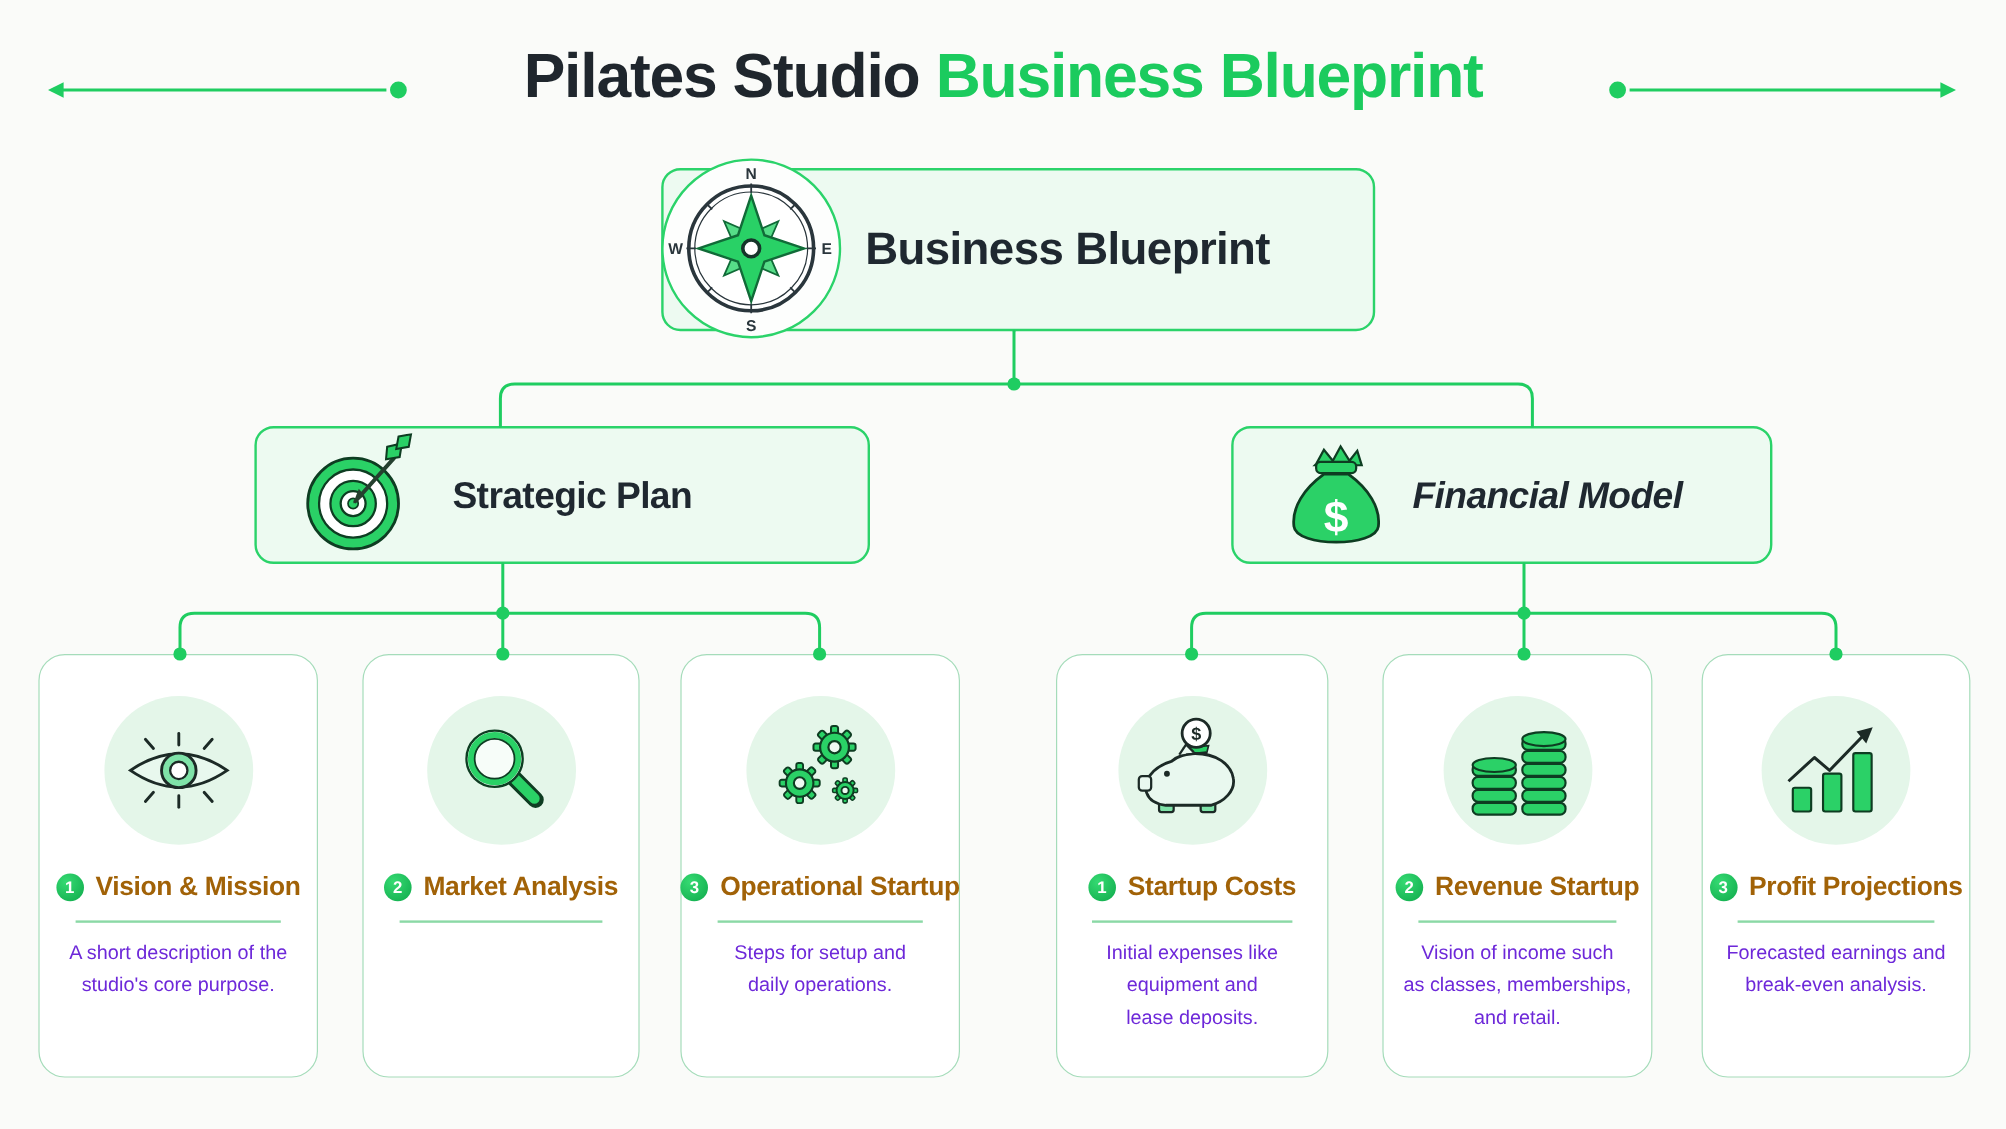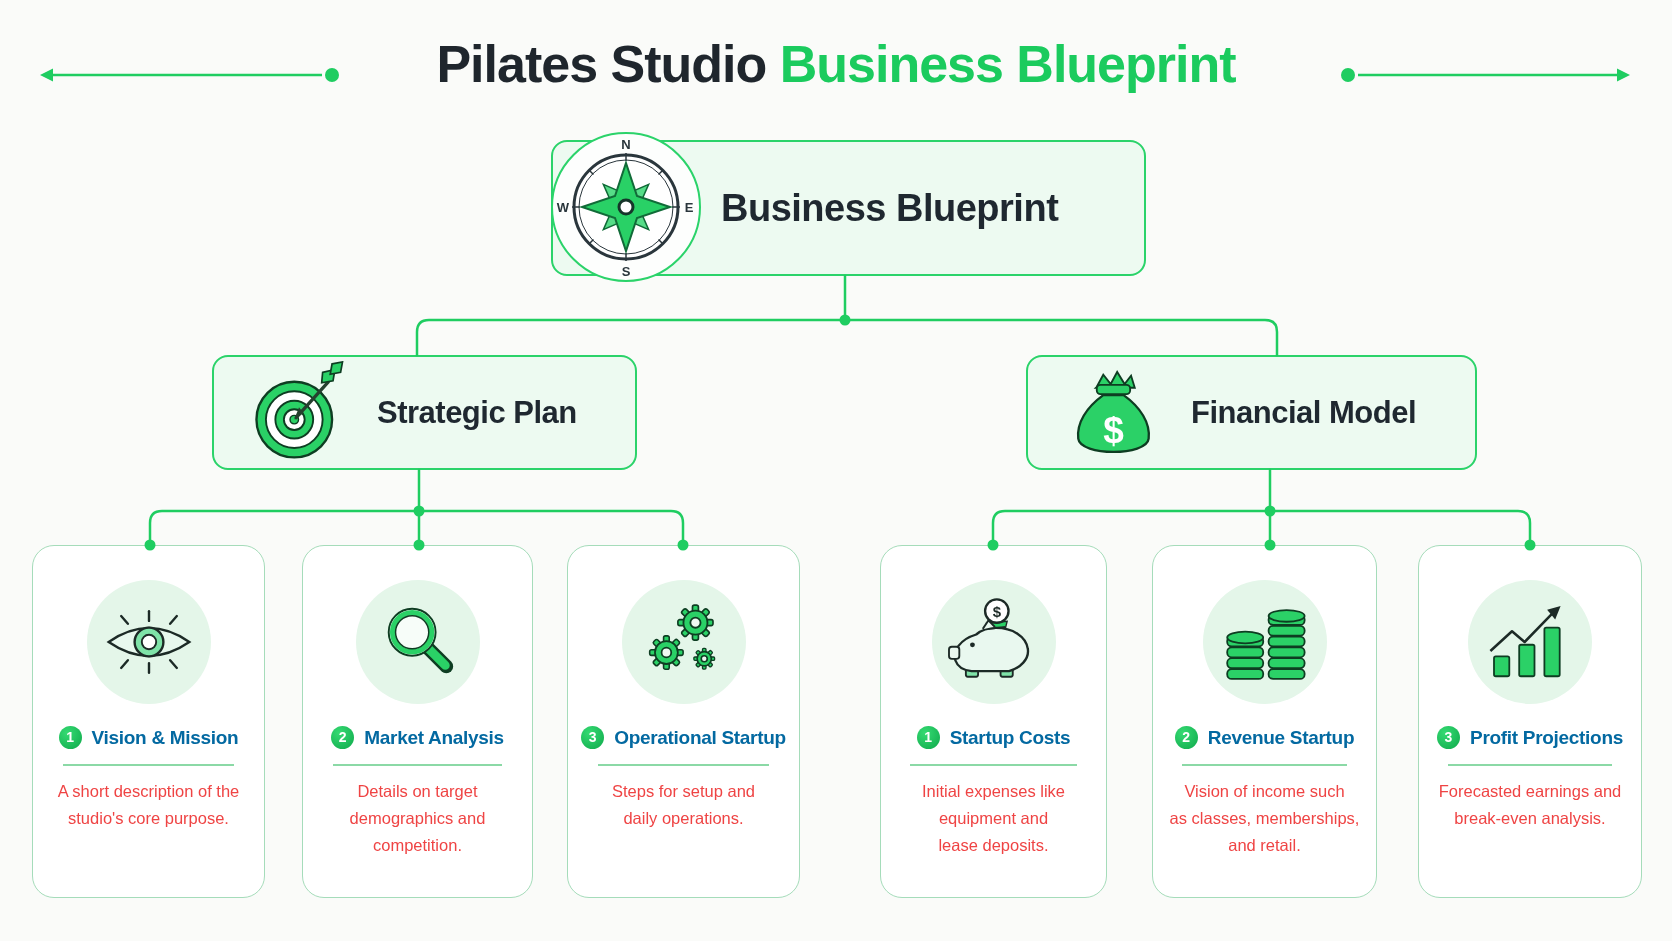--- a/index.html
+++ b/index.html
@@ -22,28 +22,28 @@
     box-sizing:border-box;z-index:2;
   }
   #top-node{left:551px;top:140px;width:595px;height:136px;}
   #top-node .node-label{
     position:absolute;left:168px;top:0;height:100%;display:flex;align-items:center;
     font-size:38px;font-weight:bold;letter-spacing:-0.5px;color:#1f2830;
   }
   .compass-wrap{position:absolute;left:-6px;top:-14px;width:158px;height:158px;}
 
   .branch-box{top:355px;height:115px;display:flex;align-items:center;}
-  #branch-strategic{left:212px;width:425px;}
+  #branch-strategic{left:212px;width:513px;}
   #branch-financial{left:1026px;width:451px;}
   .branch-icon{flex:0 0 auto;}
   .branch-label{font-size:31px;font-weight:bold;letter-spacing:-0.5px;color:#1f2830;white-space:nowrap;}
   #branch-strategic .branch-icon{margin-left:33px;}
   #branch-strategic .branch-label{margin-left:26px;}
   #branch-financial .branch-icon{margin-left:41px;margin-top:6px;}
-  #branch-financial .branch-label{margin-left:34px;}
+  #branch-financial .branch-label{margin-left:20px;font-style:italic;}
 
   
   .card{
     position:absolute;top:545px;height:353px;background:#ffffff;
     border:1.5px solid #a5dcba;border-radius:22px;box-sizing:border-box;
     display:flex;flex-direction:column;align-items:center;z-index:2;
   }
   #card-0{left:32px;width:233px;}
   #card-1{left:302px;width:231px;}
   #card-2{left:567px;width:233px;}
@@ -54,24 +54,24 @@
   .icon-circle{
     margin-top:34px;width:124px;height:124px;border-radius:50%;background:#e4f6e9;
     display:flex;align-items:center;justify-content:center;flex:0 0 auto;
   }
   .card-title-row{margin-top:22px;display:flex;align-items:center;gap:10px;white-space:nowrap;}
   .badge{
     width:23px;height:23px;border-radius:50%;flex:0 0 auto;
     background:radial-gradient(circle at 35% 30%, #35da72, #0fa94b);
     color:#ffffff;font-size:14px;font-weight:bold;line-height:23px;text-align:center;
   }
-  .card-title{font-size:19px;font-weight:bold;letter-spacing:-0.3px;color:#0369a1;}
+  .card-title{font-size:22px;font-weight:bold;letter-spacing:-0.3px;color:#a16207;}
   .divider{margin-top:15px;width:74%;border-top:2px solid #8bd9a6;}
   .desc{
-    margin-top:12px;padding:0 8px;font-size:16.5px;line-height:27px;color:#ef4444;
+    margin-top:12px;padding:0 8px;font-size:16.5px;line-height:27px;color:#6d28d9;
     text-align:center;white-space:pre-line;
   }
 </style>
 </head>
 <body>
 
 <div id="canvas">
 
   <div class="main-title">
     <span>Pilates Studio</span><span> </span>
@@ -209,23 +209,20 @@
         <circle cx="36" cy="32" r="24" fill="#f7fdf9" stroke="#0e3d22" stroke-width="2"></circle>
         <circle cx="36" cy="32" r="20" fill="none" stroke="#2ad166" stroke-width="5.5"></circle>
         <circle cx="36" cy="32" r="17" fill="none" stroke="#0e3d22" stroke-width="1.5"></circle>
       </svg>
     </div>
     <div class="card-title-row">
       <div class="badge">2</div>
       <div class="card-title">Market Analysis</div>
     </div>
     <div class="divider"></div>
-    <div class="desc">Details on target
-demographics and
-competition.</div>
   </div>
 
   <div id="card-2" class="card">
     <div class="icon-circle">
       <svg viewBox="0 0 100 100" width="88" height="88">
         <g transform="translate(30,62)">
           <g fill="#2ad166" stroke="#0e3d22" stroke-width="1.8">
             <rect x="-3.2" y="-19" width="6.4" height="8" rx="2"></rect>
             <rect x="-3.2" y="-19" width="6.4" height="8" rx="2" transform="rotate(45)"></rect>
             <rect x="-3.2" y="-19" width="6.4" height="8" rx="2" transform="rotate(90)"></rect>

